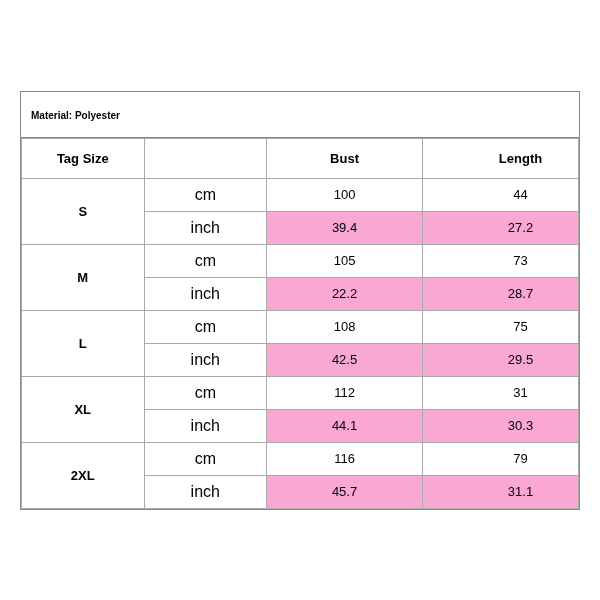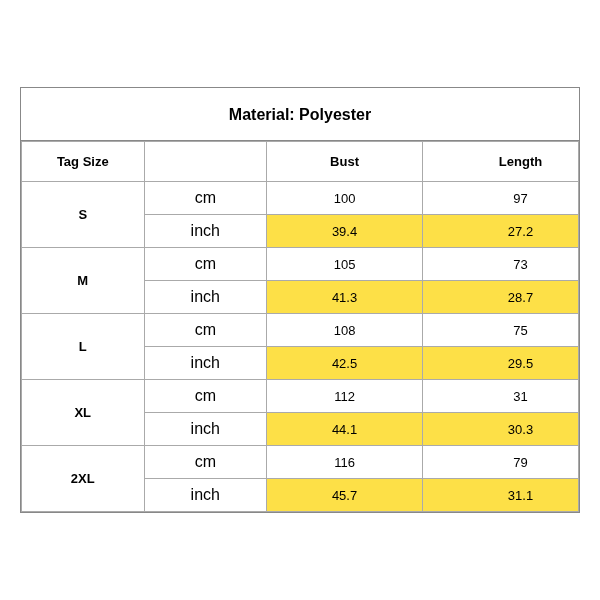--- a/index.html
+++ b/index.html
@@ -12,24 +12,23 @@
       background: #fff;
       font-family: Arial, sans-serif;
       font-size: 13px;
     }
     .outer {
       border: 1.5px solid #888;
       width: 560px;
       background: #fff;
     }
     .title-row {
-      text-align: center;
       padding: 18px 10px 16px;
       font-weight: bold;
-      font-size: 16px;
+      font-size: 10px;
       border-bottom: 1.5px solid #888;
     }
     table {
       width: 100%;
       border-collapse: collapse;
     }
     th, td {
       border: 1px solid #aaa;
       text-align: center;
       padding: 7px 4px;
@@ -43,21 +42,21 @@
       font-weight: bold;
       vertical-align: middle;
     }
     .unit-cell {
       font-size: 16px;
     }
     .unit-cell.inch {
       font-weight: normal;
     }
     .shaded {
-      background-color: #fde047;
+      background-color: #f9a8d4;
       margin-top: 8px;
     }
     .col-tag { width: 22%; margin-left: 28px; }
     .col-unit { width: 22%; }
     .col-bust { width: 28%; }
     .col-length { width: 28%; padding-left: 44px; }
   </style>
 </head>
 <body>
 
@@ -70,36 +69,36 @@
         <th class="col-unit"></th>
         <th class="col-bust">Bust</th>
         <th class="col-length">Length</th>
       </tr>
     </thead>
     <tbody id="table-body">
     <tr>
           <td rowspan="2" class="tag-size-cell col-tag">S</td>
           <td class="unit-cell col-unit">cm</td>
           <td class="col-bust">100</td>
-          <td class="col-length">97</td>
+          <td class="col-length">44</td>
         </tr>
         <tr>
           <td class="unit-cell inch col-unit">inch</td>
           <td class="shaded col-bust">39.4</td>
           <td class="shaded col-length">27.2</td>
         </tr>
         <tr>
           <td rowspan="2" class="tag-size-cell col-tag">M</td>
           <td class="unit-cell col-unit">cm</td>
           <td class="col-bust">105</td>
           <td class="col-length">73</td>
         </tr>
         <tr>
           <td class="unit-cell inch col-unit">inch</td>
-          <td class="shaded col-bust">41.3</td>
+          <td class="shaded col-bust">22.2</td>
           <td class="shaded col-length">28.7</td>
         </tr>
         <tr>
           <td rowspan="2" class="tag-size-cell col-tag">L</td>
           <td class="unit-cell col-unit">cm</td>
           <td class="col-bust">108</td>
           <td class="col-length">75</td>
         </tr>
         <tr>
           <td class="unit-cell inch col-unit">inch</td>

